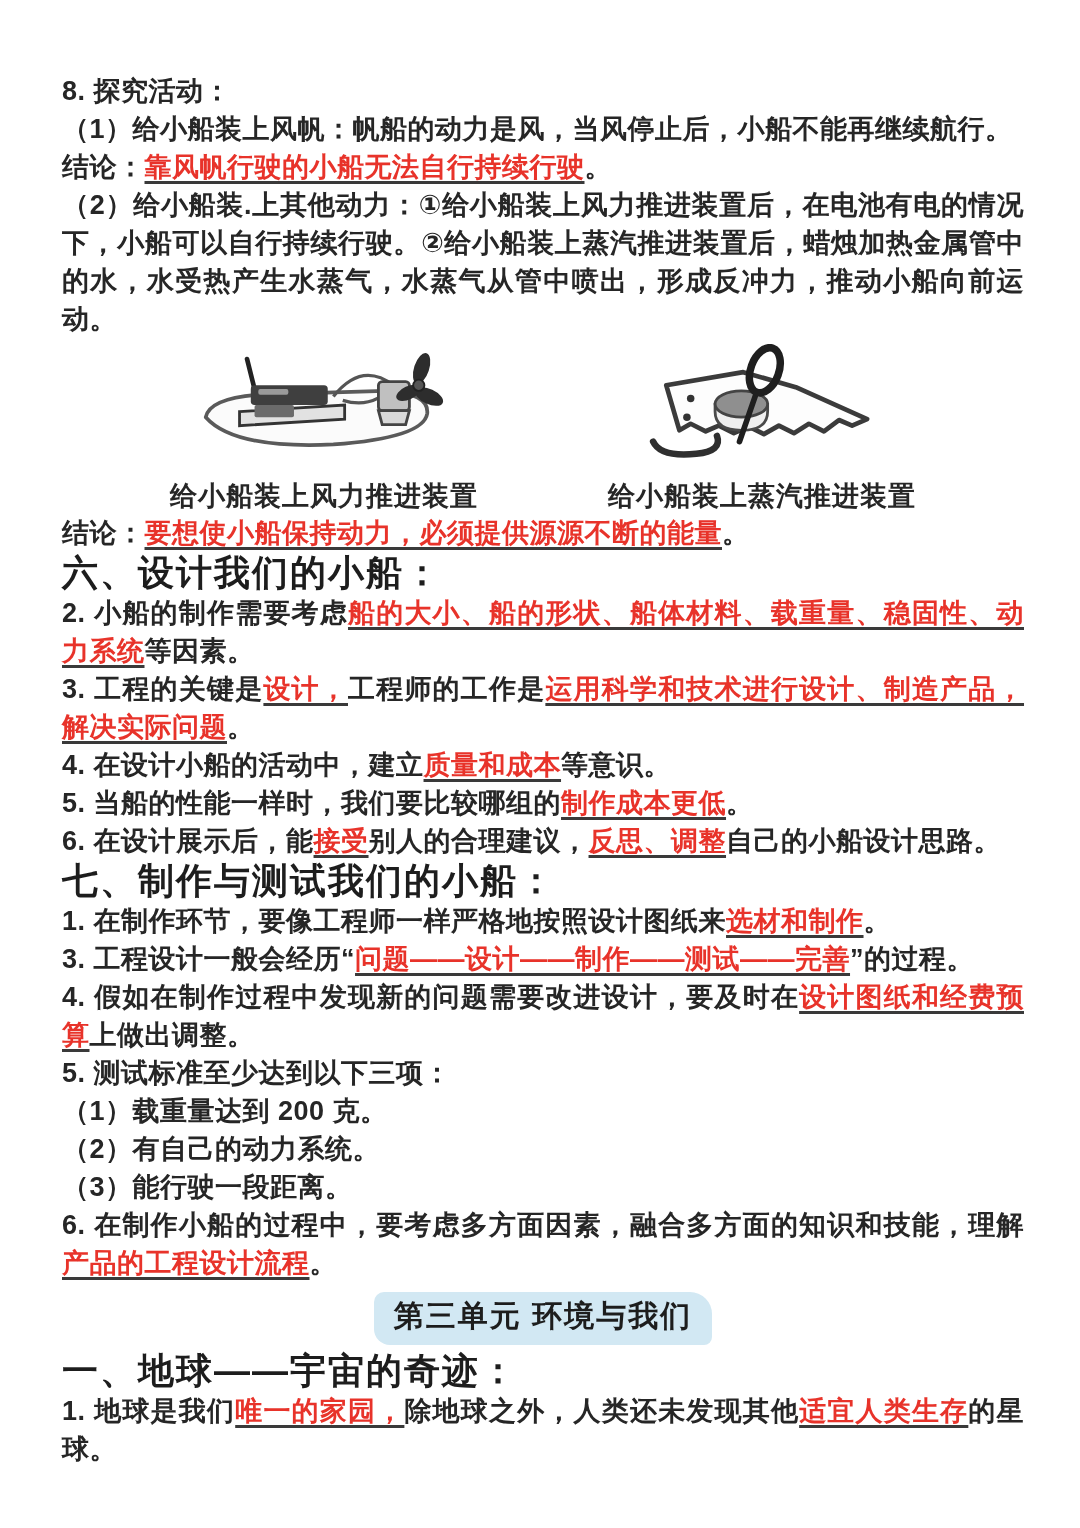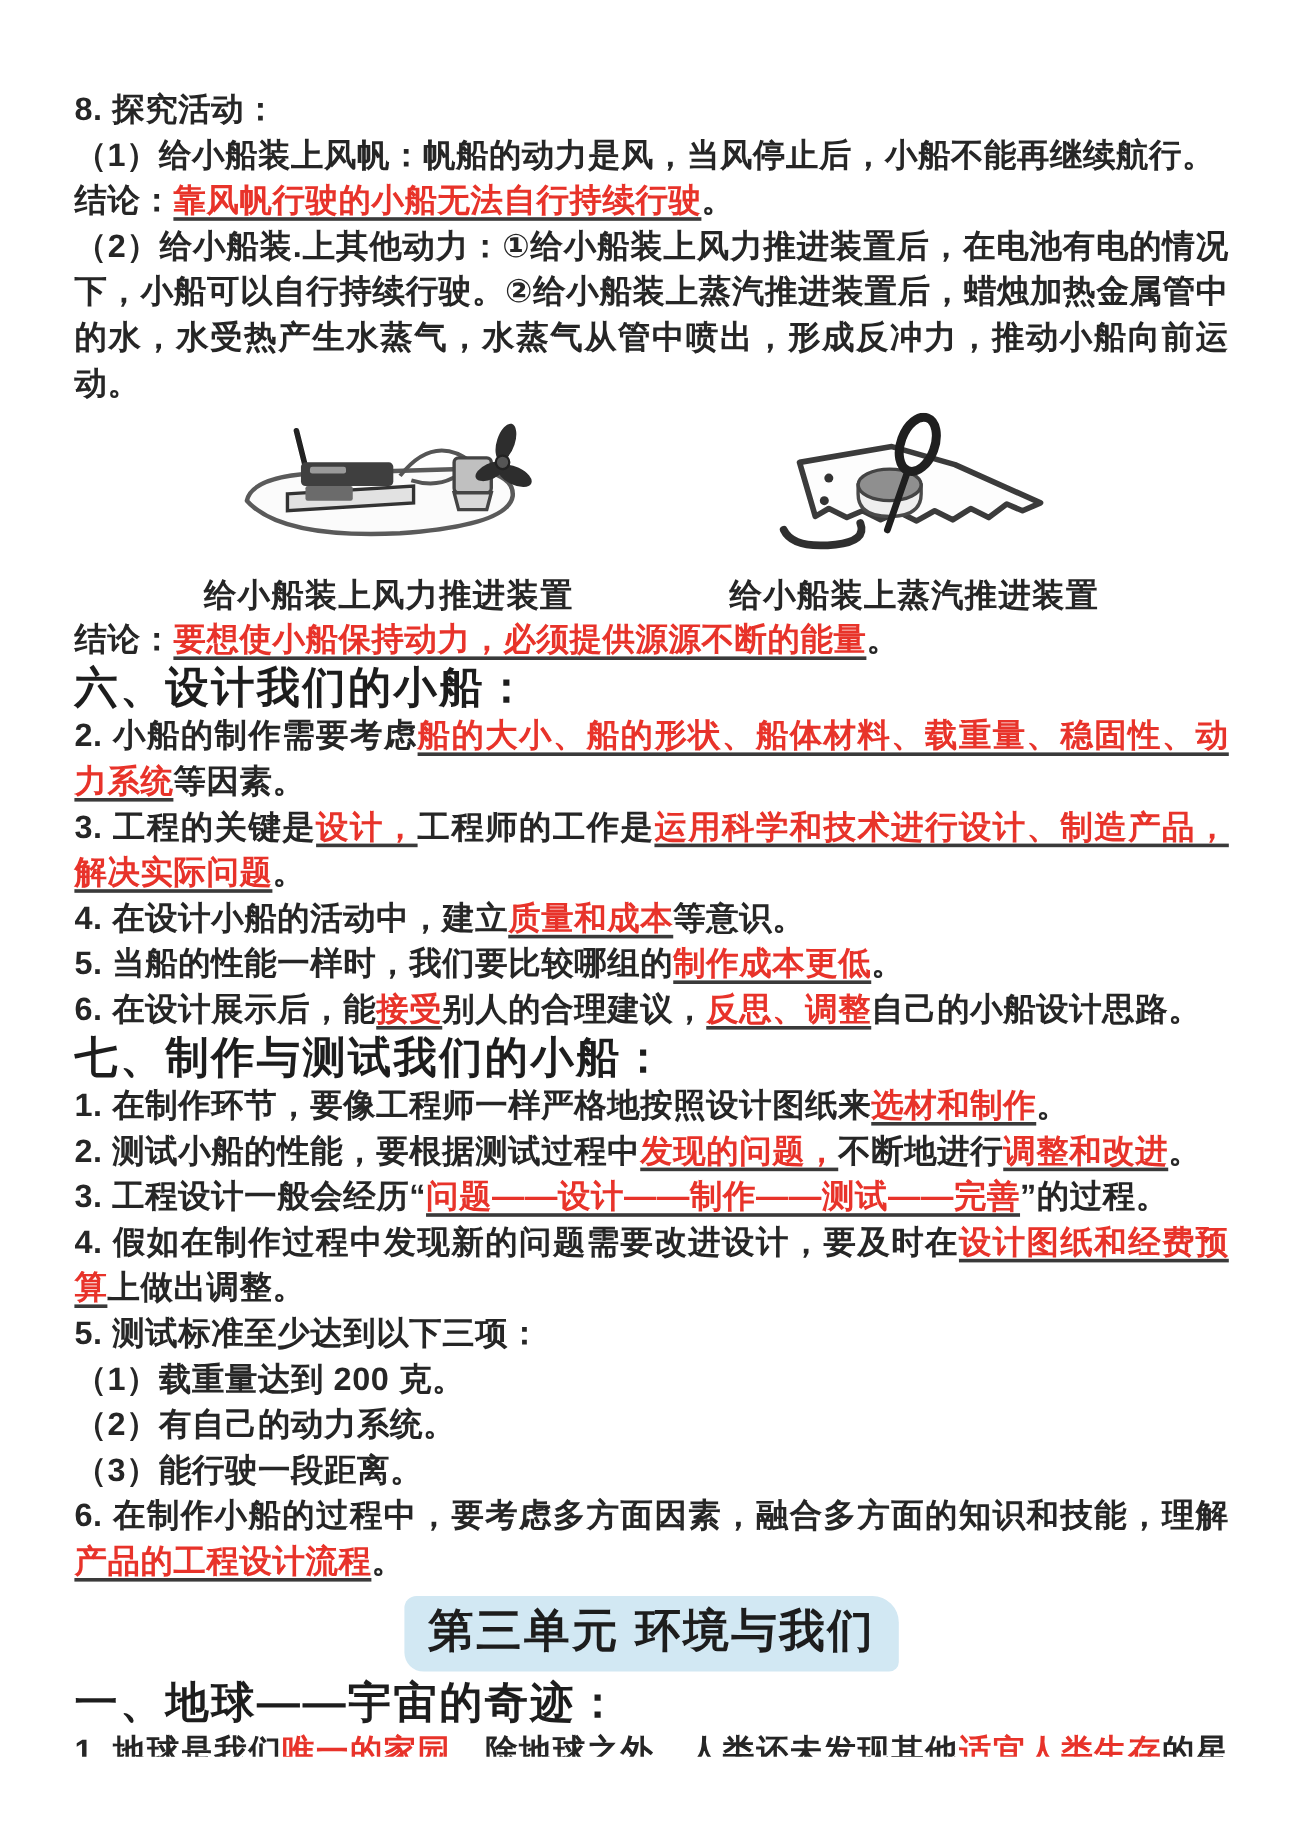--- a/index.html
+++ b/index.html
@@ -8,21 +8,21 @@
         padding:72px 56px 16px 62px;display:flex;flex-direction:column;overflow:hidden;}
   .doc-body{flex:0 0 auto;}
   .para{font-size:27px;line-height:38px;font-weight:600;color:#262626;
         text-align:justify;letter-spacing:0.5px;}
   .seg{white-space:pre-wrap;}
   .red-u{color:#e8332a;text-decoration:underline;text-decoration-color:#3a3a3a;
          text-decoration-thickness:2.5px;text-underline-offset:5px;margin-top:31px;}
   .heading{font-size:36px;line-height:40px;font-weight:800;color:#1d1d1d;
            letter-spacing:2px;margin:1px 0;}
   .unit-title{text-align:center;margin:10px 0 6px;}
-  .unit-highlight{display:inline-block;font-size:38px;font-weight:800;color:#1d1d1d;
+  .unit-highlight{display:inline-block;font-size:30px;font-weight:800;color:#1d1d1d;
                   background:#d2e8f3;padding:4px 20px 8px;letter-spacing:2px;
                   border-radius:10px 22px 8px 16px;}
   .figures{display:flex;justify-content:center;gap:130px;margin:6px 0 0;}
   .figure{display:flex;flex-direction:column;align-items:center;}
   .figure svg{display:block;}
   .fig-caption{font-size:27px;line-height:36px;font-weight:700;color:#262626;
                letter-spacing:1px;margin-top:12px;}
 </style>
 </head>
 <body>
@@ -68,21 +68,20 @@
   </div>
 <div class="para"><span class="seg">结论：</span><span class="seg red-u">要想使小船保持动力，必须提供源源不断的能量</span><span class="seg">。</span></div>
       <div class="heading">六、设计我们的小船：</div>
       <div class="para"><span class="seg">2. 小船的制作需要考虑</span><span class="seg red-u">船的大小、船的形状、船体材料、载重量、稳固性、动力系统</span><span class="seg">等因素。</span></div>
       <div class="para"><span class="seg">3. 工程的关键是</span><span class="seg red-u">设计，</span><span class="seg">工程师的工作是</span><span class="seg red-u">运用科学和技术进行设计、制造产品，解决实际问题</span><span class="seg">。</span></div>
       <div class="para"><span class="seg">4. 在设计小船的活动中，建立</span><span class="seg red-u">质量和成本</span><span class="seg">等意识。</span></div>
       <div class="para"><span class="seg">5. 当船的性能一样时，我们要比较哪组的</span><span class="seg red-u">制作成本更低</span><span class="seg">。</span></div>
       <div class="para"><span class="seg">6. 在设计展示后，能</span><span class="seg red-u">接受</span><span class="seg">别人的合理建议，</span><span class="seg red-u">反思、调整</span><span class="seg">自己的小船设计思路。</span></div>
       <div class="heading">七、制作与测试我们的小船：</div>
       <div class="para"><span class="seg">1. 在制作环节，要像工程师一样严格地按照设计图纸来</span><span class="seg red-u">选材和制作</span><span class="seg">。</span></div>
-      <div class="para"><span class="seg">2. 测试小船的性能，要根据测试过程中</span><span class="seg red-u">发现的问题，</span><span class="seg">不断地进行</span><span class="seg red-u">调整和改进</span><span class="seg">。</span></div>
       <div class="para"><span class="seg">3. 工程设计一般会经历“</span><span class="seg red-u">问题——设计——制作——测试——完善</span><span class="seg">”的过程。</span></div>
       <div class="para"><span class="seg">4. 假如在制作过程中发现新的问题需要改进设计，要及时在</span><span class="seg red-u">设计图纸和经费预算</span><span class="seg">上做出调整。</span></div>
       <div class="para"><span class="seg">5. 测试标准至少达到以下三项：</span></div>
       <div class="para"><span class="seg">（1）载重量达到 200 克。</span></div>
       <div class="para"><span class="seg">（2）有自己的动力系统。</span></div>
       <div class="para"><span class="seg">（3）能行驶一段距离。</span></div>
       <div class="para"><span class="seg">6. 在制作小船的过程中，要考虑多方面因素，融合多方面的知识和技能，理解</span><span class="seg red-u">产品的工程设计流程</span><span class="seg">。</span></div>
       <div class="unit-title"><span class="unit-highlight">第三单元 环境与我们</span></div>
       <div class="heading">一、地球——宇宙的奇迹：</div>
       <div class="para"><span class="seg">1. 地球是我们</span><span class="seg red-u">唯一的家园，</span><span class="seg">除地球之外，人类还未发现其他</span><span class="seg red-u">适宜人类生存</span><span class="seg">的星球。</span></div>

